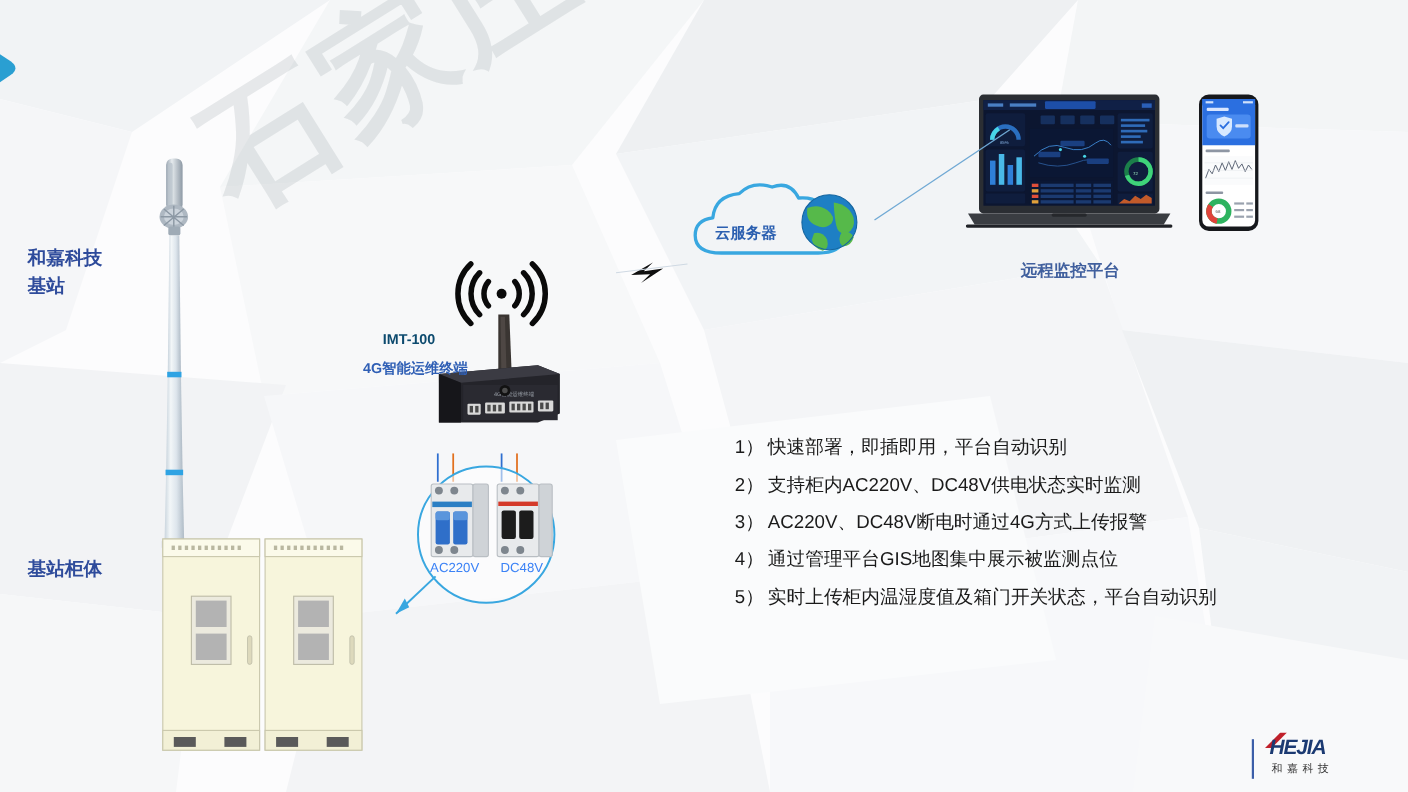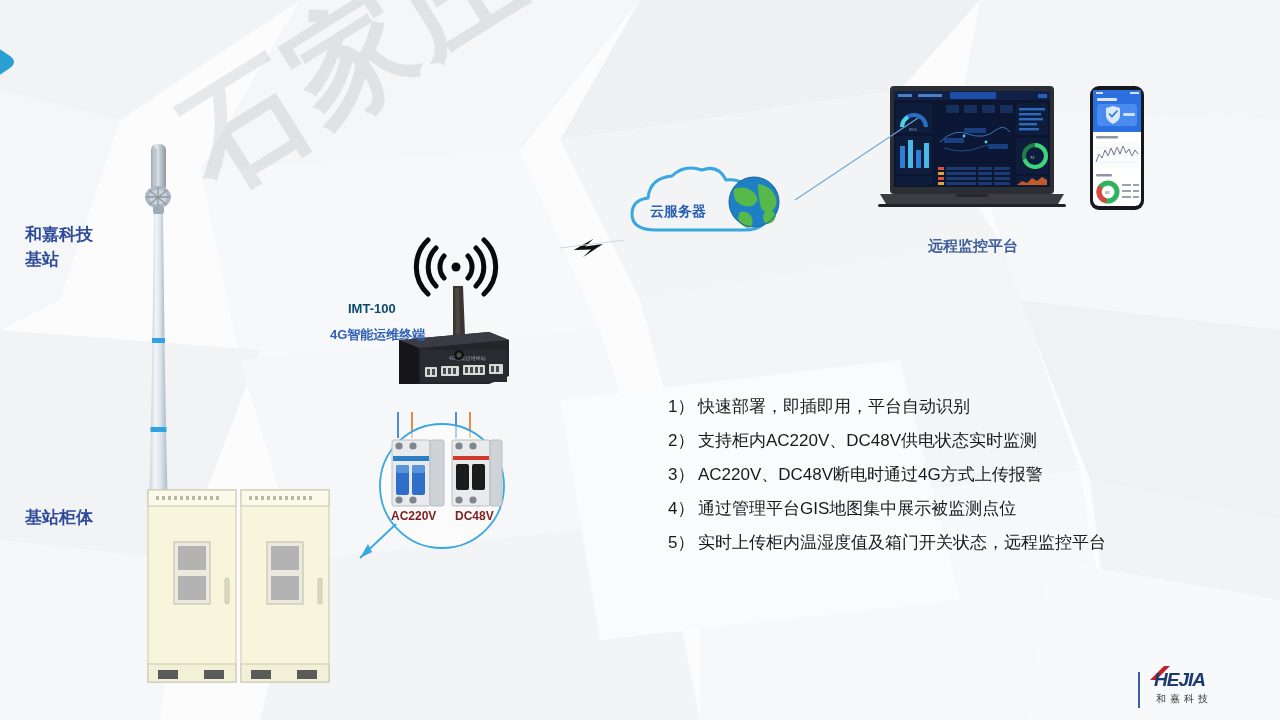--- a/index.html
+++ b/index.html
@@ -36,21 +36,21 @@
   }
 
   
   .lbl{position:absolute;color:#2e4b9b;font-weight:bold;white-space:nowrap;}
   .lbl-tower{left:25px;top:222px;font-size:17px;line-height:25px;}
   .lbl-cab{left:25px;top:506px;font-size:17px;}
   .lbl-dev-1{left:348px;top:301px;font-size:13px;color:#0c4a6e;}
   .lbl-dev-2{left:330px;top:326px;font-size:13px;color:#2f5fb5;}
   .lbl-cloud{left:650px;top:203px;font-size:14px;color:#2b5fb0;}
   .lbl-plat{left:928px;top:237px;font-size:15px;color:#41609e;}
-  .brk-lbl{position:absolute;font-size:12px;color:#7f1d1d;font-weight:bold;}
+  .brk-lbl{position:absolute;font-size:12px;color:#3b82f6;font-weight:normal;}
   .brk-ac{left:391px;top:509px;}
   .brk-dc{left:455px;top:509px;}
 
   
   .feat{position:absolute;left:668px;top:395px;width:580px;}
   .feat-h{font-size:17px;font-weight:bold;color:#2e4b9b;margin-bottom:13px;}
   .feat-row{display:flex;align-items:flex-start;margin-bottom:11px;
             font-size:17px;color:#1a1a1a;line-height:23px;}
   .feat-n{width:30px;flex:0 0 30px;}
   .feat-t{flex:1;}
@@ -456,21 +456,21 @@
     <div class="feat-row">
       <div class="feat-n">3）</div>
       <div class="feat-t">AC220V、DC48V断电时通过4G方式上传报警</div>
     </div>
     <div class="feat-row">
       <div class="feat-n">4）</div>
       <div class="feat-t">通过管理平台GIS地图集中展示被监测点位</div>
     </div>
     <div class="feat-row">
       <div class="feat-n">5）</div>
-      <div class="feat-t">实时上传柜内温湿度值及箱门开关状态，远程监控平台</div>
+      <div class="feat-t">实时上传柜内温湿度值及箱门开关状态，平台自动识别</div>
     </div>
   </div>
 
   <div class="logo-div"></div>
   <svg class="logo-swoosh" viewBox="0 0 30 16">
     <path d="M0,14 L14,0 L20,0 L6,14 Z" fill="#c0202a"></path>
   </svg>
   <div class="logo-main">HEJIA</div>
   <div class="logo-sub">和嘉科技</div>
 

